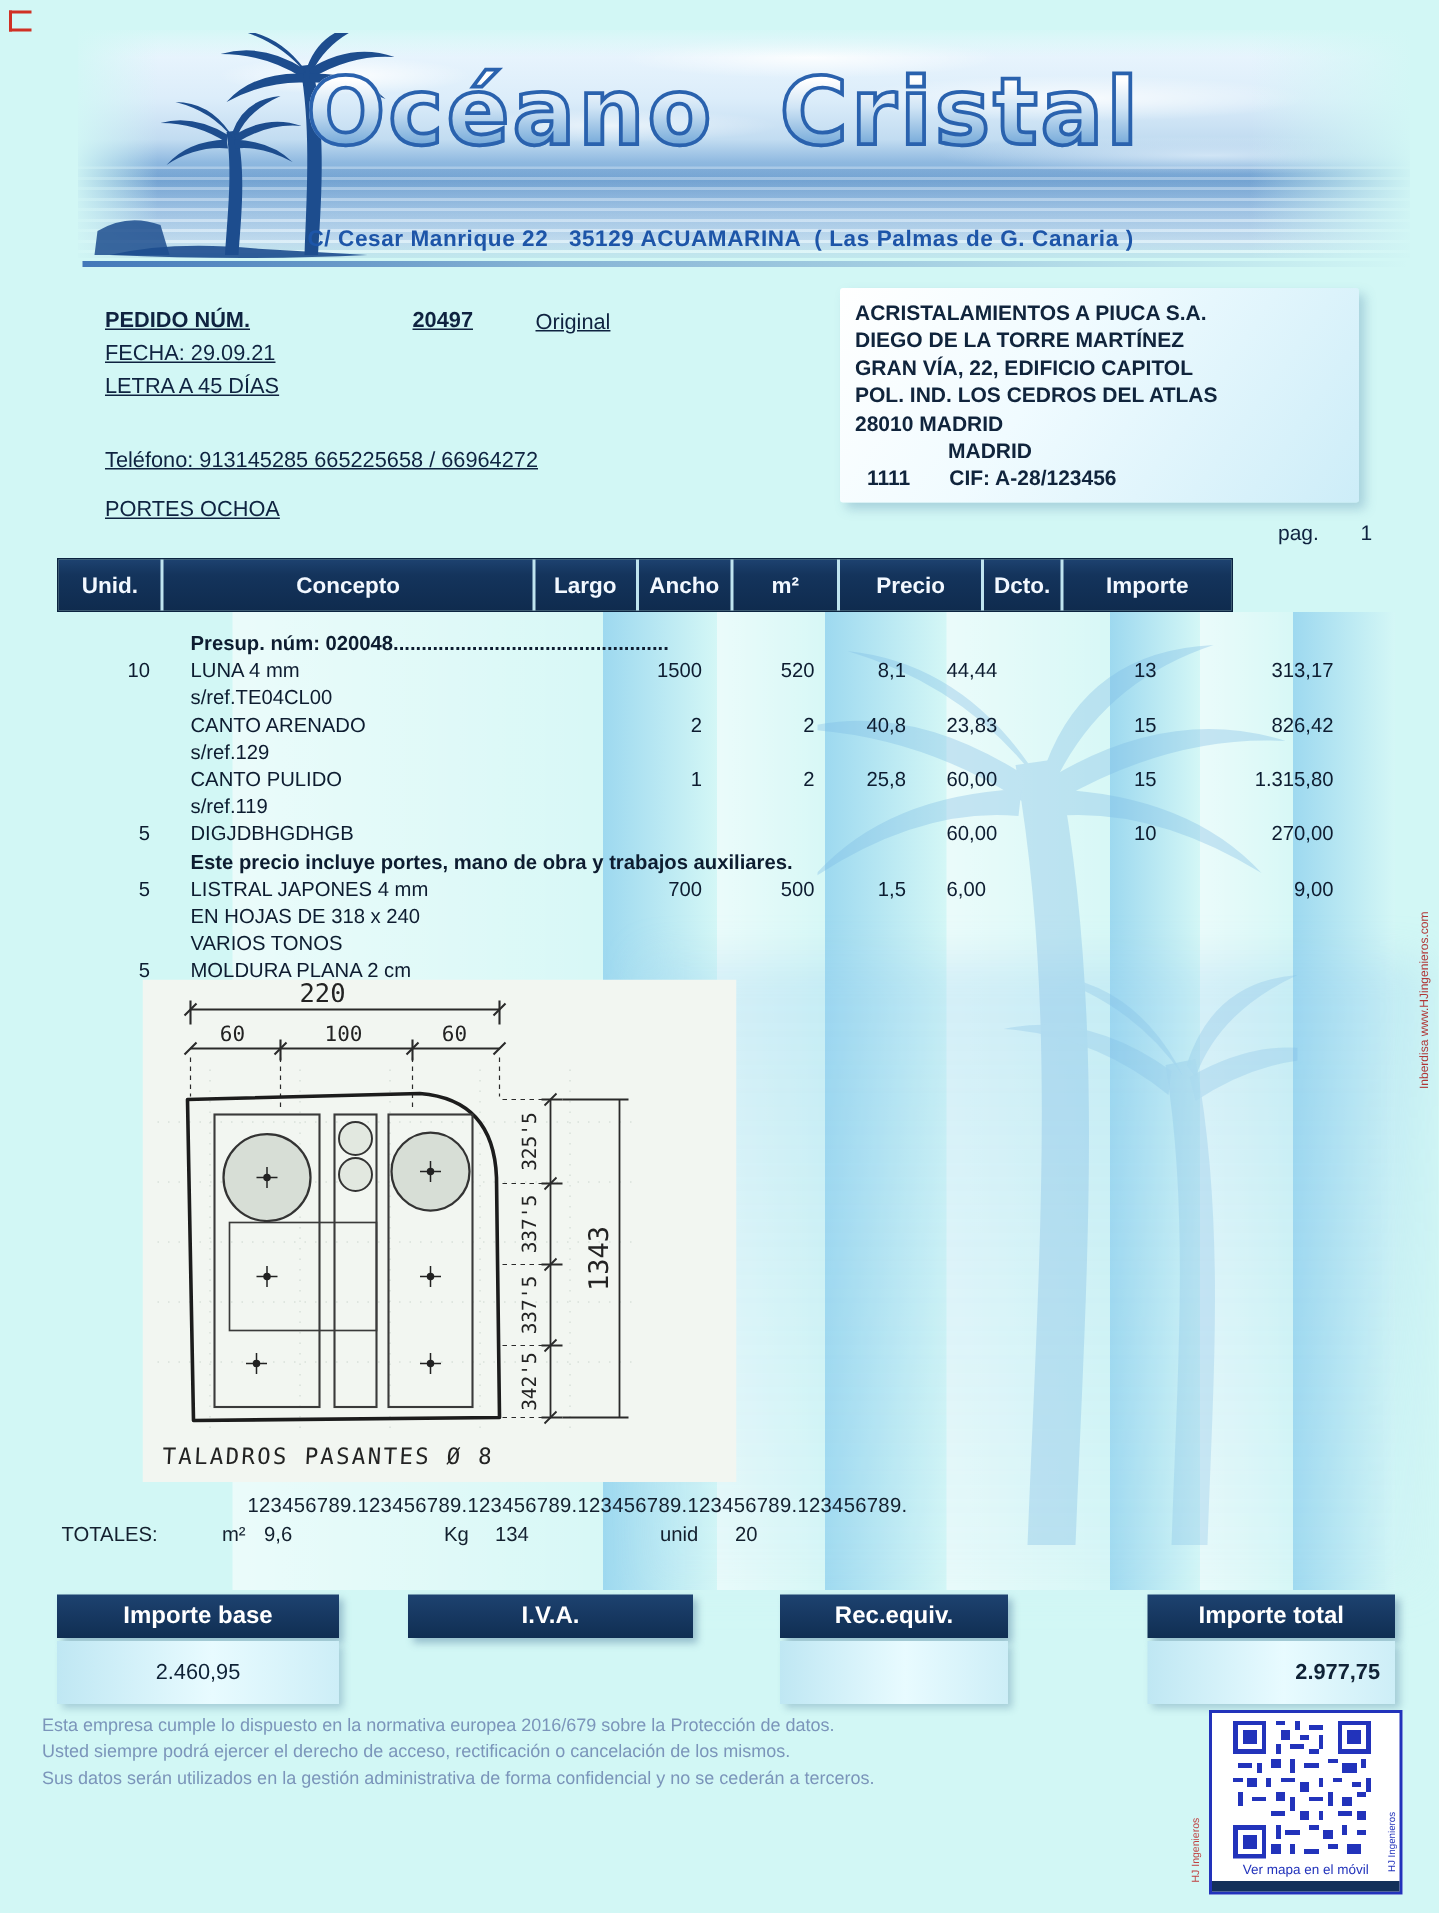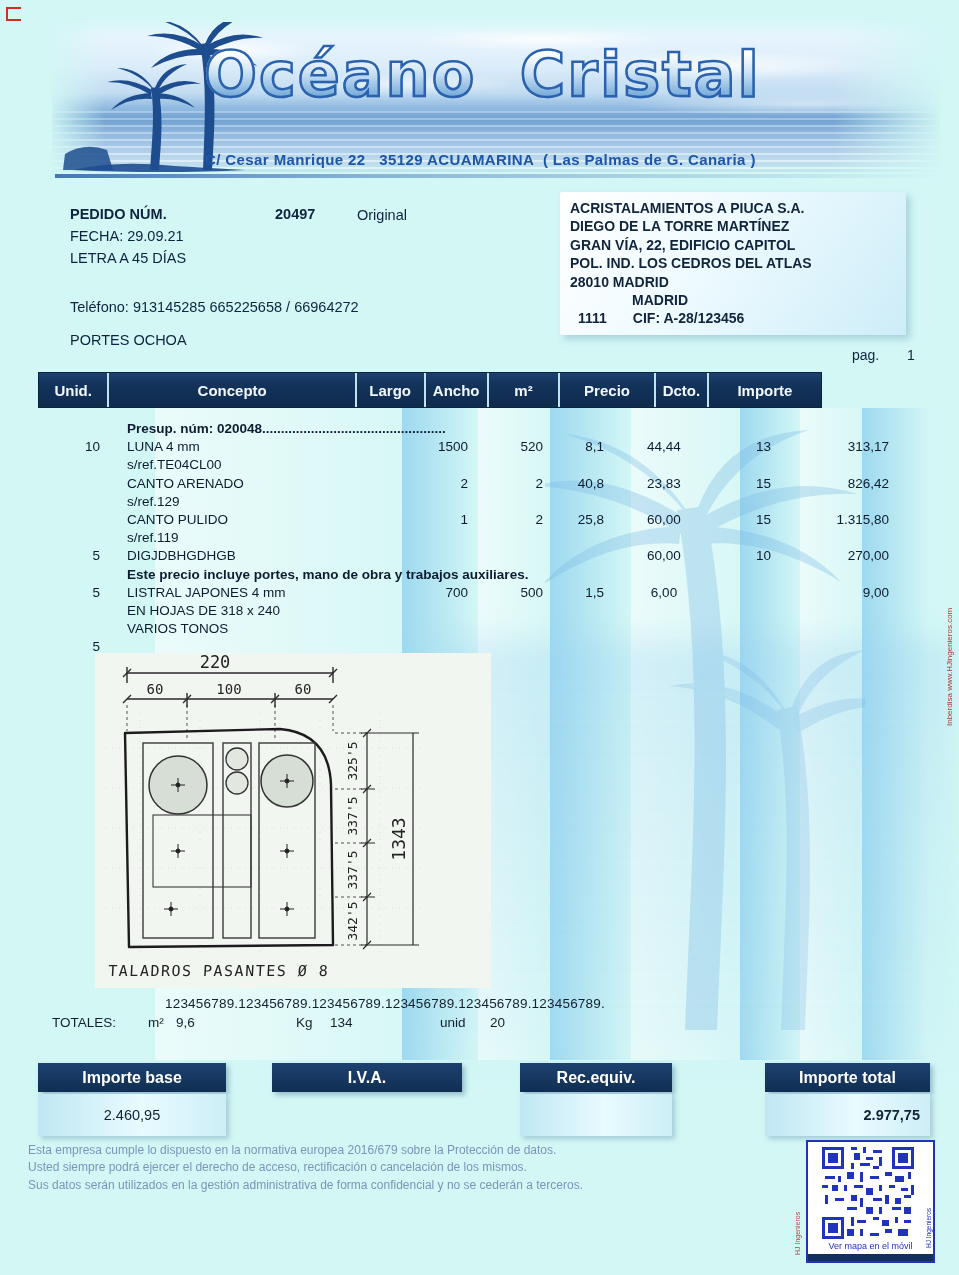--- a/index.html
+++ b/index.html
@@ -31,21 +31,21 @@
   .address{position:absolute;left:205px;top:151px;font-size:15px;font-weight:bold;
         color:#1d55a8;letter-spacing:.4px;white-space:pre;}
   .hrule{position:absolute;left:55px;top:174px;width:885px;height:4px;
         background:linear-gradient(90deg, rgba(42,98,174,.85) 0%, rgba(42,98,174,.45) 35%, rgba(42,98,174,.18) 75%, rgba(42,98,174,0) 100%);}
   .corner-mark{position:absolute;left:6px;top:7px;width:13px;height:10px;
         border:2px solid #d03024;border-right:none;}
 
   
   .txt{position:absolute;white-space:pre;}
   .b{font-weight:bold;}
-  .order-line{font-size:14.5px;color:#0f2340;}
+  .order-line{font-size:14.5px;color:#0f2340;text-decoration:underline;}
   .customer-box{position:absolute;left:560px;top:192px;width:346px;height:143px;
         background:linear-gradient(125deg,#ffffff 0%,#f0fbff 40%,#cdedf8 100%);
         box-shadow:4px 4px 7px rgba(90,140,175,.35);border-radius:2px;
         padding:7px 10px;box-sizing:border-box;font-size:14px;font-weight:600;
         color:#10243c;line-height:18.4px;}
   .customer-box .city{padding-left:62px;}
   .customer-box .cif-line .code{padding-left:8px;}
   .customer-box .cif-line .cif{padding-left:26px;}
   .pag{position:absolute;top:347px;left:852px;font-size:14px;color:#0f2340;}
   .pag .v{position:absolute;left:55px;}
@@ -69,34 +69,34 @@
   .w0{width:80px}.w1{width:282px}.w2{width:78px}.w3{width:72px}
   .w4{width:81px}.w5{width:109px}.w6{width:60px}.w7{width:128px}
   .tbody{position:absolute;left:38px;top:420px;width:892px;font-size:13.5px;color:#0d1c30;}
   .trow{display:flex;height:18.2px;line-height:18.2px;}
   .trow span{display:block;box-sizing:border-box;overflow:visible;white-space:nowrap;}
   .c-unid{width:80px;text-align:right;padding-right:18px;}
   .c-con{width:282px;text-align:left;padding-left:9px;}
   .c-lar{width:78px;text-align:right;padding-right:10px;}
   .c-anc{width:72px;text-align:right;padding-right:7px;}
   .c-m2{width:81px;text-align:right;padding-right:27px;}
-  .c-pre{width:87px;text-align:center;padding-right:21px;}
+  .c-pre{width:87px;text-align:left;padding-right:21px;}
   .c-dct{width:60px;text-align:right;padding-right:7px;}
   .c-imp{width:128px;text-align:right;padding-right:17px;}
 
   
   .drawing{position:absolute;left:95px;top:653px;width:396px;height:335px;}
   .draw-svg{width:100%;height:100%;}
   .dim-font{font-family:"DejaVu Sans Mono",monospace;fill:#232323;}
 
   
   .ruler{position:absolute;left:165px;top:996px;font-size:13.5px;color:#13202f;letter-spacing:.2px;}
   .totline{position:absolute;left:0;top:1015px;width:959px;font-size:13.5px;color:#13202f;}
   .totline span{position:absolute;white-space:pre;}
-  .t-lab{left:52px}.t-m2l{left:148px}.t-m2v{left:176px}
+  .t-lab{left:41px}.t-m2l{left:148px}.t-m2v{left:176px}
   .t-kgl{left:296px}.t-kgv{left:330px}.t-unl{left:440px}.t-unv{left:490px}
 
   
   .sum-head{position:absolute;top:1063px;height:29px;display:flex;align-items:center;justify-content:center;
         background:linear-gradient(180deg,#1d4270,#102e52);color:#ffffff;font-weight:bold;font-size:16px;
         box-shadow:3px 3px 5px rgba(60,105,145,.4);}
   .sum-val{position:absolute;top:1094px;height:42px;
         background:linear-gradient(90deg,#bfe7f3 0%,#e8fbff 55%,#cdeef7 100%);
         box-shadow:3px 3px 5px rgba(60,105,145,.3);
         font-size:14.5px;color:#0f2236;display:flex;align-items:center;}
@@ -295,20 +295,21 @@
     <div class="trow">
       <span class="c-unid"></span>
         <span class="c-con">EN HOJAS DE 318 x 240</span>
     </div>
     <div class="trow">
       <span class="c-unid"></span>
         <span class="c-con">VARIOS TONOS</span>
     </div>
     <div class="trow">
       <span class="c-unid">5</span>
+        <span class="c-con">MOLDURA PLANA 2 cm</span>
     </div>
   </div>
 
   <div class="drawing">
     <svg class="draw-svg" viewBox="0 0 396 335">
       <rect x="0" y="0" width="396" height="335" fill="#f2f6f1"></rect>
       <g stroke="#c6d2cb" stroke-width="0.6" stroke-dasharray="1 6">
         <path d="M10 95 H 330 M10 135 H 330 M10 175 H 330 M10 215 H 330 M10 255 H 330 M45 60 V 300 M105 60 V 300 M165 60 V 300 M225 60 V 300 M285 60 V 300"></path>
       </g>
 

